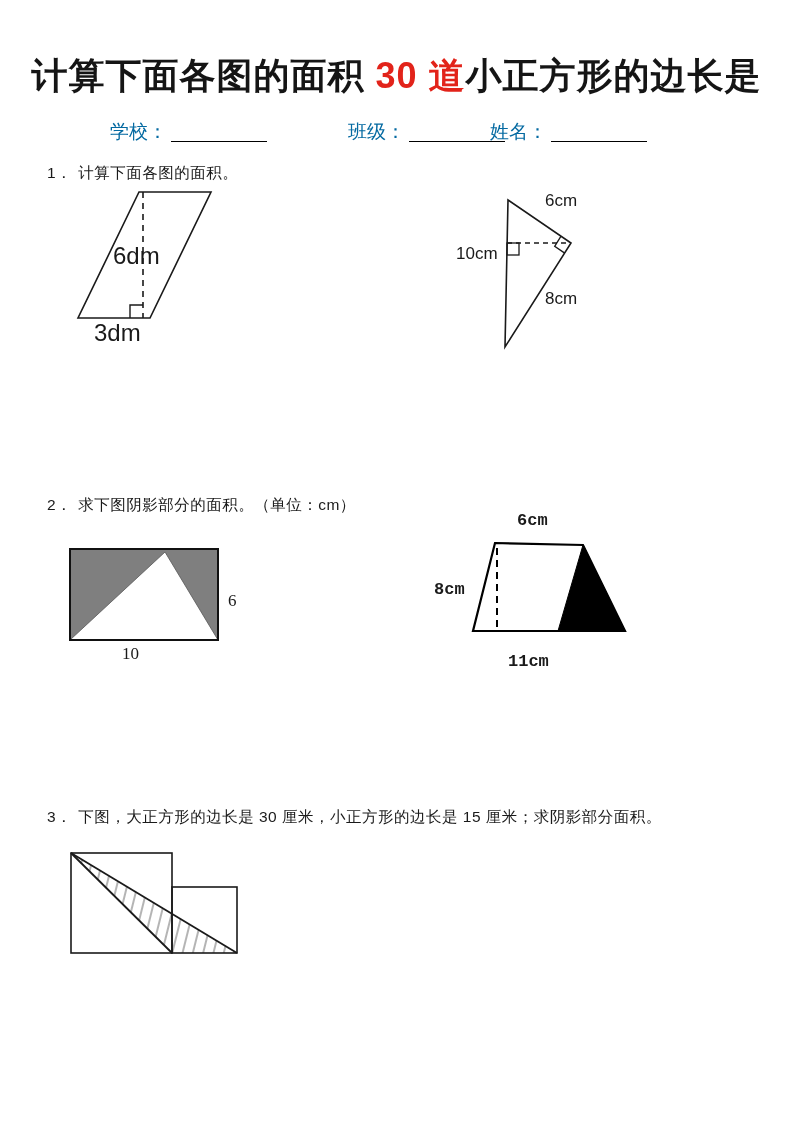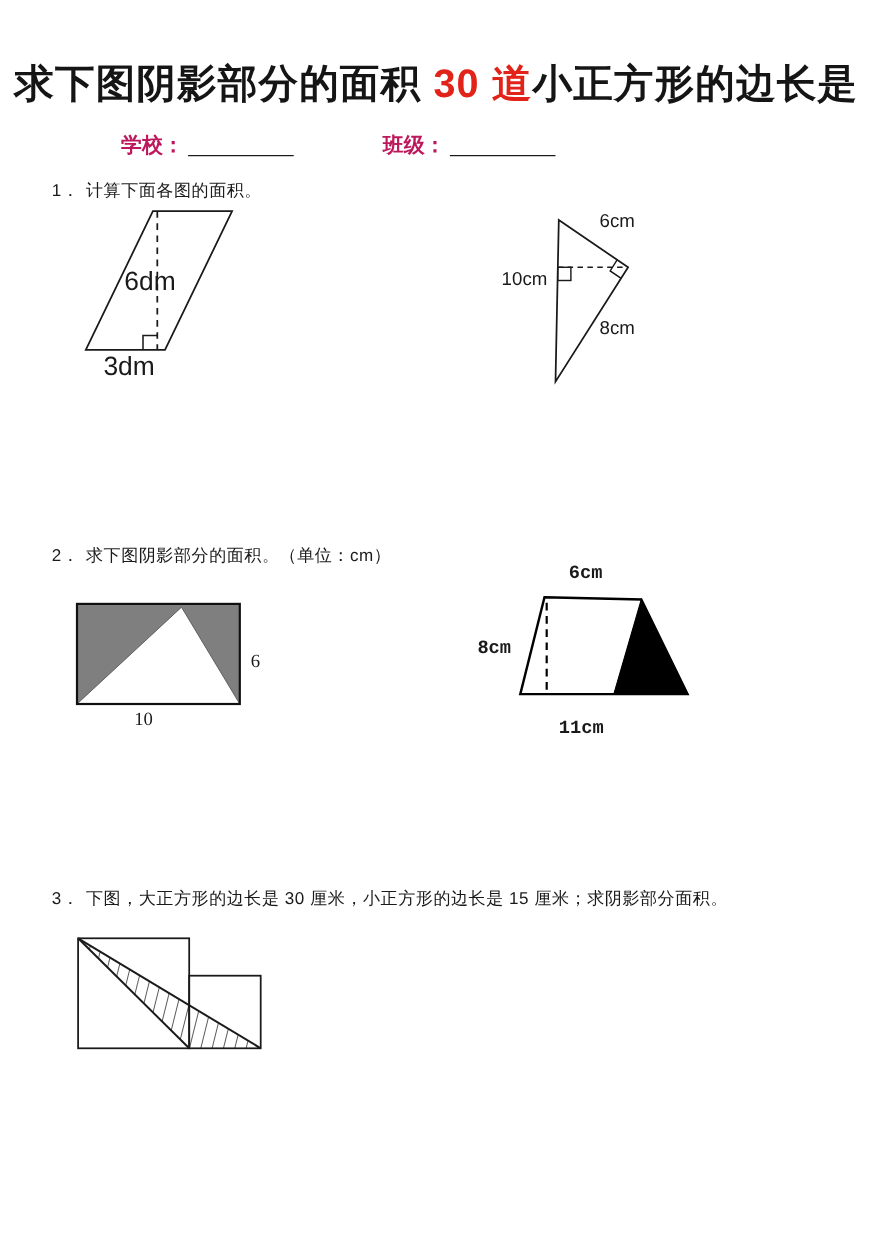--- a/index.html
+++ b/index.html
@@ -11,21 +11,21 @@
   .title {
     position:absolute; top:52px; left:0; width:793px;
     text-align:center; font-size:36px; font-weight:bold; color:#151515;
     letter-spacing:1px; white-space:nowrap;
     font-family:"Liberation Sans","DejaVu Sans",sans-serif;
   }
   .title .red { color:#e2231a; }
   .fields { position:absolute; top:119px; left:0; width:793px; height:36px; }
   .field { position:absolute; top:0; white-space:nowrap; }
   .field .lbl {
-    font-weight:bold; font-size:19px; color:#be185d;
+    font-weight:normal; font-size:19px; color:#0369a1;
     font-family:"Liberation Serif","DejaVu Serif",serif;
   }
   .field .blank {
     display:inline-block; width:96px; height:20px;
     border-bottom:1.6px solid #000; vertical-align:-4px; margin-left:4px;
   }
   .question {
     position:absolute; left:47px; font-size:15.5px; color:#1a1a1a;
     white-space:nowrap; letter-spacing:0.5px;
   }
@@ -34,28 +34,31 @@
   svg text { fill:#1a1a1a; }
   .lab-sans { font-family:"Liberation Sans","DejaVu Sans",sans-serif; }
   .lab-serif { font-family:"Liberation Serif","DejaVu Serif",serif; }
   .lab-mono { font-family:"Liberation Mono","DejaVu Sans Mono",monospace; font-weight:bold; }
 </style>
 </head>
 <body>
 
 <div class="page">
 
-  <div class="title"><span>求下图阴影部分的面积 </span><span class="red">30 道</span><span>小正方形的边长是</span></div>
+  <div class="title"><span>计算下面各图的面积 </span><span class="red">30 道</span><span>小正方形的边长是</span></div>
 
   <div class="fields">
     <span class="field" style="left:110px;">
       <span class="lbl">学校：</span><span class="blank"></span>
     </span>
     <span class="field" style="left:300px;margin-left:48px;">
       <span class="lbl">班级：</span><span class="blank"></span>
+    </span>
+    <span class="field" style="left:490px;">
+      <span class="lbl">姓名：</span><span class="blank"></span>
     </span>
   </div>
 
   <div class="question" style="top:163px;text-align:center;">
     <span class="qnum">1．</span><span>计算下面各图的面积。</span>
   </div>
 
   <svg class="fig" style="left:60px; top:183px;" width="170" height="165" viewBox="0 0 170 165">
     <polygon points="18,135 90,135 151,9 79,9" fill="none" stroke="#1a1a1a" stroke-width="1.6"></polygon>
     <line x1="83" y1="9" x2="83" y2="135" stroke="#1a1a1a" stroke-width="1.6" stroke-dasharray="6,5"></line>

